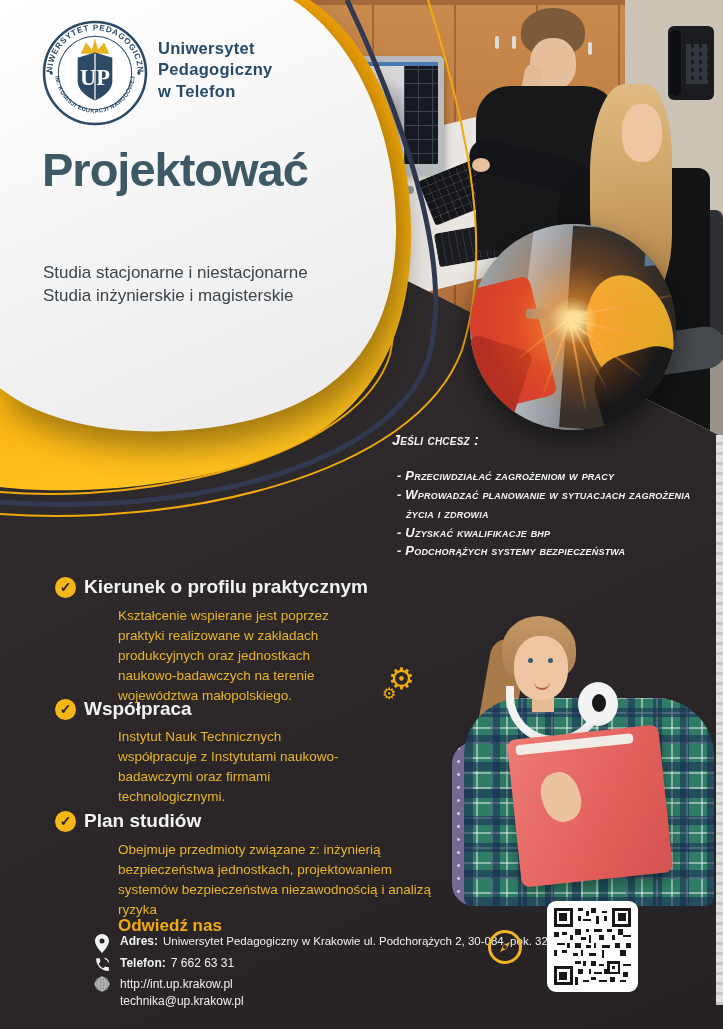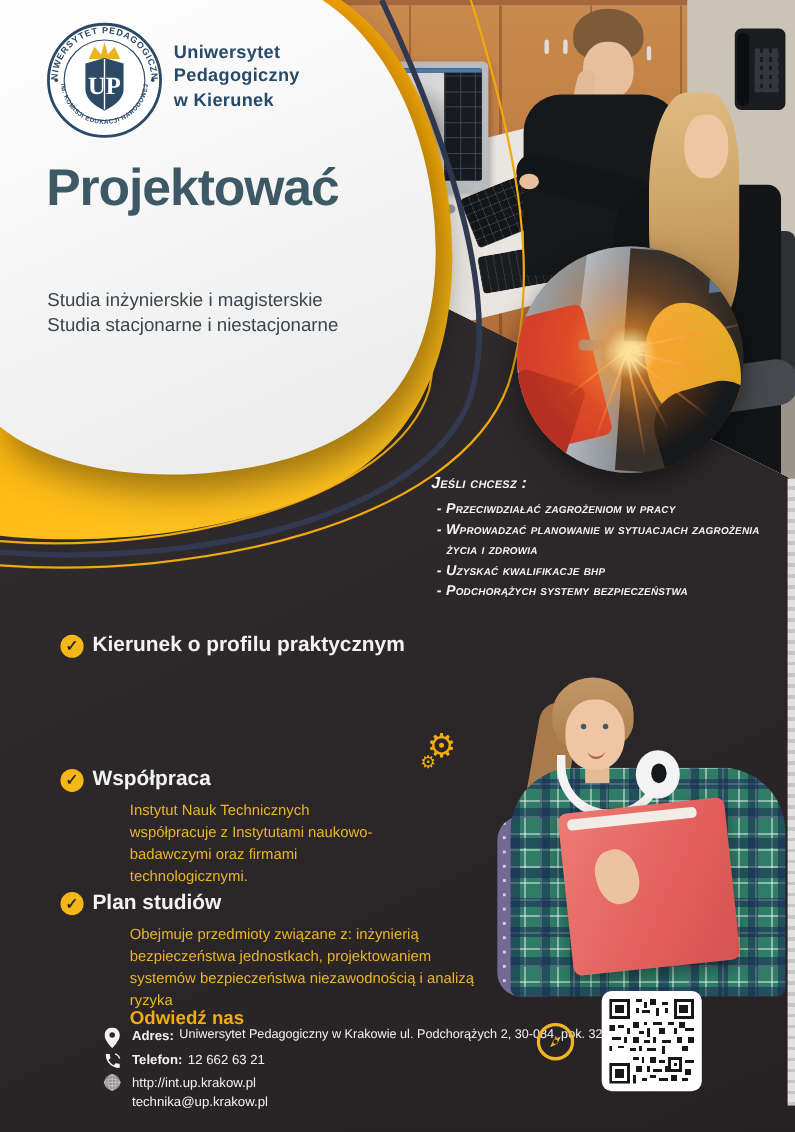--- a/index.html
+++ b/index.html
@@ -108,21 +108,21 @@
   .seal{position:absolute;left:42px;top:20px;}
   .uni-name{position:absolute;left:158px;top:38px;font-size:16.5px;line-height:1.3;color:#274a68;font-weight:600;letter-spacing:.3px;}
 
   
   .title{position:absolute;left:42px;top:146px;font-size:47px;font-weight:700;color:#3d5965;line-height:1.02;letter-spacing:-1px;}
   .subtitle{position:absolute;left:43px;top:262px;font-size:17px;color:#3c454c;line-height:1.35;}
 
   
   .wishlist{position:absolute;left:392px;top:430px;width:326px;color:#f4f4f4;
     font-style:italic;font-weight:700;font-variant:small-caps;font-size:13px;line-height:1.45;letter-spacing:.2px;}
-  .wishlist .wl-head{font-size:14.5px;margin-bottom:2px;}
+  .wishlist .wl-head{font-size:14.5px;margin-bottom:16px;}
   .wishlist .wl-item{padding-left:14px;text-indent:-9px;}
 
   
   .section-head{position:absolute;display:flex;align-items:center;gap:8px;color:#f2f2f2;font-size:19px;font-weight:700;}
   .check{width:21px;height:21px;border-radius:50%;background:#f5b617;color:#2b2729;font-size:14px;font-weight:900;
     display:flex;align-items:center;justify-content:center;font-style:normal;}
   .section-body{position:absolute;color:#e9b42a;font-size:13.5px;line-height:1.48;}
 
   .gears{position:absolute;left:388px;top:664px;color:#f0ad0b;}
   .gear-big{font-size:30px;line-height:1;}
@@ -247,43 +247,44 @@
     <circle cx="9" cy="52" r="1.6" fill="#2c4a66"></circle>
     <circle cx="95" cy="52" r="1.6" fill="#2c4a66"></circle>
     <path d="M38,33 L43,22 L49,29 L52,18 L55,29 L61,22 L66,33 Z" fill="#e8b422"></path>
     <path d="M35,37 L52,32 L69,37 L69,60 C69,72 52,79 52,79 C52,79 35,72 35,60 Z" fill="#2c4a66"></path>
     <path d="M52,33 L52,78" stroke="#ffffff" stroke-width="1.2"></path>
     <text x="52" y="64" text-anchor="middle" font-family="Liberation Serif, serif" font-size="22" font-weight="700" fill="#ffffff">UP</text>
   </svg>
   <div class="uni-name">
     <div>Uniwersytet</div>
     <div>Pedagogiczny</div>
-    <div>w Kierunek</div>
+    <div>w Telefon</div>
   </div>
 
   <div class="title">
     <div>Projektować</div>
   </div>
   <div class="subtitle">
+    <div>Studia stacjonarne i niestacjonarne</div>
     <div>Studia inżynierskie i magisterskie</div>
-    <div>Studia stacjonarne i niestacjonarne</div>
   </div>
 
   <div class="wishlist">
     <div class="wl-head">Jeśli chcesz :</div>
     <div class="wl-item">- Przeciwdziałać zagrożeniom w pracy</div>
     <div class="wl-item">- Wprowadzać planowanie w sytuacjach zagrożenia życia i zdrowia</div>
     <div class="wl-item">- Uzyskać kwalifikacje bhp</div>
     <div class="wl-item">- Podchorążych systemy bezpieczeństwa</div>
   </div>
 
   <div class="section-head" style="left:55px;top:576px;">
     <span class="check">✓</span>
     <span>Kierunek o profilu praktycznym</span>
   </div>
+  <div class="section-body" style="left:118px;top:606px;width:238px;">Kształcenie wspierane jest poprzez praktyki realizowane w zakładach produkcyjnych oraz jednostkach naukowo-badawczych na terenie województwa małopolskiego.</div>
 
   <div class="section-head" style="left:55px;top:698px;">
     <span class="check">✓</span>
     <span>Współpraca</span>
   </div>
   <div class="section-body" style="left:118px;top:727px;width:225px;">Instytut Nauk Technicznych współpracuje z Instytutami naukowo-badawczymi oraz firmami technologicznymi.</div>
 
   <div class="section-head" style="left:55px;top:810px;">
     <span class="check">✓</span>
     <span>Plan studiów</span>
@@ -328,21 +329,21 @@
   </div>
 
   <div class="c-row" style="left:90px;top:956px;">
     <span class="c-icon">
       <svg width="17" height="17" viewBox="0 0 24 24">
           <path d="M6.6,10.8 C8,13.6 10.4,15.9 13.2,17.4 L15.4,15.2 C15.7,14.9 16.1,14.8 16.4,15 C17.6,15.4 18.9,15.6 20.2,15.6 C20.7,15.6 21,15.9 21,16.4 L21,20.2 C21,20.7 20.7,21 20.2,21 C10.6,21 3,13.4 3,3.8 C3,3.3 3.3,3 3.8,3 L7.6,3 C8.1,3 8.4,3.3 8.4,3.8 C8.4,5.1 8.6,6.4 9,7.6 C9.1,7.9 9.1,8.3 8.8,8.6 Z" fill="#f1f1f1"></path>
           <path d="M15,3 C18,4 20,6 21,9" stroke="#f1f1f1" stroke-width="1.6" fill="none"></path>
         </svg>
     </span>
     <span class="c-label">Telefon:</span>
-    <span class="c-val">12 662 63 21</span>
+    <span class="c-val">7 662 63 31</span>
   </div>
 
   <div class="c-row" style="left:90px;top:976px;">
     <span class="c-icon">
       <svg width="16" height="16" viewBox="0 0 16 16">
           <circle cx="8" cy="8" r="7.3" fill="#8f8f8f"></circle>
           <g stroke="#c9c9c9" stroke-width="0.8" fill="none">
             <ellipse cx="8" cy="8" rx="3.3" ry="7.3"></ellipse>
             <ellipse cx="8" cy="8" rx="7.3" ry="3"></ellipse>
             <path d="M0.7,8 L15.3,8 M8,0.7 L8,15.3"></path>

